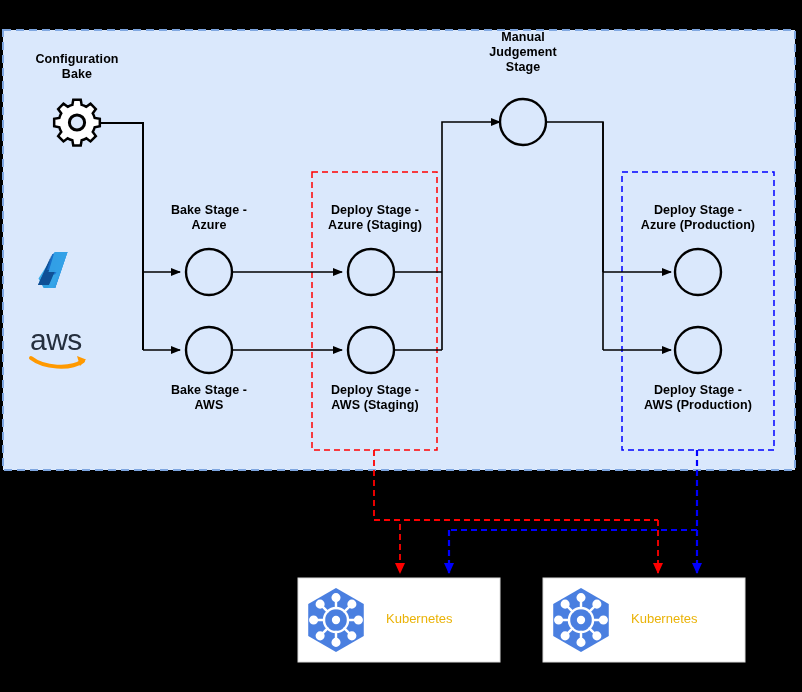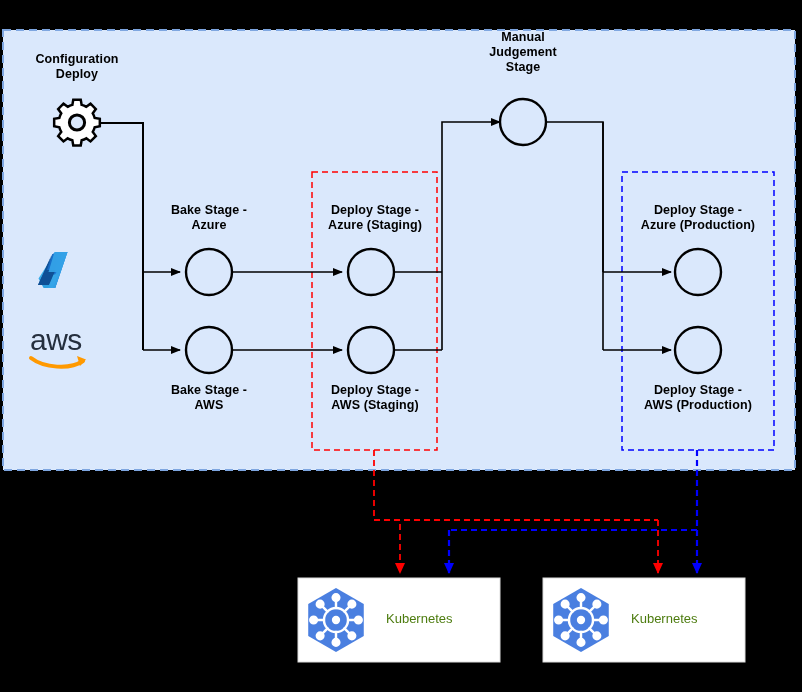--- a/index.html
+++ b/index.html
@@ -27,21 +27,21 @@
     color: #000000;
     font-family: "Liberation Sans", sans-serif;
     font-size: 12.5px;
     font-weight: bold;
     line-height: 15px;
     text-align: center;
     white-space: pre-line;
     letter-spacing: 0.1px;
   }
   .k8s-label {
-    color: #4d7c0f;
+    color: #eab308;
     font-family: "Liberation Sans", sans-serif;
     font-size: 13px;
     margin-left: 18px;
     font-weight: normal;
   }
 </style>
 </head>
 <body>
 
 <div id="canvas">
@@ -201,21 +201,21 @@
           <circle cx="-12.4" cy="-12.4" r="2.6" fill="#ffffff"></circle>
           <circle cx="12.4" cy="-12.4" r="2.6" fill="#ffffff"></circle>
           <circle cx="-12.4" cy="12.4" r="2.6" fill="#ffffff"></circle>
           <circle cx="12.4" cy="12.4" r="2.6" fill="#ffffff"></circle>
         </g>
       </g>
     </g>
   </svg>
 
   <div class="lbl" style="left:7px; top:52px; width:140px;">Configuration
-Deploy</div>
+Bake</div>
 
   <div class="lbl" style="left:139px; top:203px; width:140px;">Bake Stage -
 Azure</div>
 
   <div class="lbl" style="left:139px; top:383px; width:140px;">Bake Stage -
 AWS</div>
 
   <div class="lbl" style="left:305px; top:203px; width:140px;">Deploy Stage -
 Azure (Staging)</div>
 

